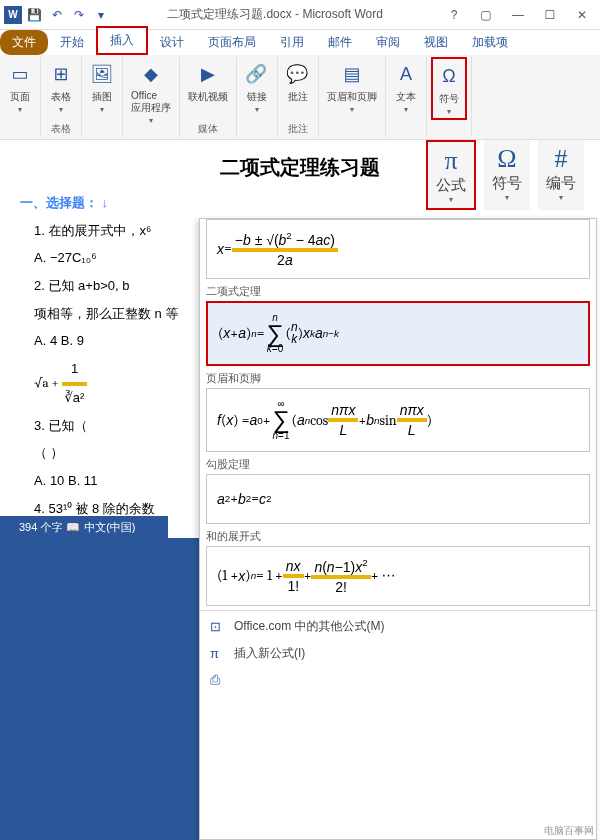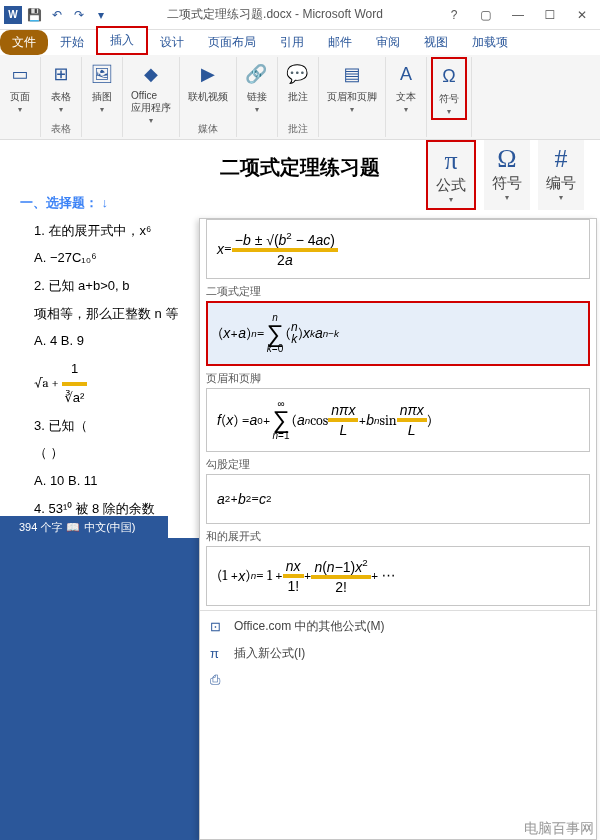--- a/index.html
+++ b/index.html
@@ -36,21 +36,21 @@
 .eq-ribbon-icon { font-size: 26px; color: #2b579a; font-family: serif; }
 .eq-ribbon-label { font-size: 15px; color: #444; }
 .equation-gallery { position: absolute; top: 218px; left: 199px; right: 3px; bottom: 0; background: #fff; border: 1px solid #c6c6c6; box-shadow: -2px 2px 6px rgba(0,0,0,0.2); overflow: hidden; }
 .eq-section { padding: 0 6px; }
 .eq-section-title { font-size: 11px; color: #555; padding: 5px 0 2px; }
 .eq-box { border: 1px solid #c6c6c6; padding: 10px; font-family: Cambria, serif; font-size: 14px; min-height: 50px; display: flex; align-items: center; }
 .eq-box.highlighted { border: 2px solid #d00000; background: #e6eef9; }
 .gallery-footer { border-top: 1px solid #ddd; padding: 2px 0; margin-top: 4px; }
 .gallery-footer-item { padding: 5px 10px; font-size: 12px; color: #444; cursor: pointer; display: flex; align-items: center; gap: 8px; }
 .gallery-footer-item .icn { width: 16px; color: #2b579a; font-size: 13px; }
-.watermark { position: absolute; bottom: 2px; right: 6px; font-size: 14px; color: #999; z-index: 20; margin-left: 22px; }
+.watermark { position: absolute; bottom: 2px; right: 6px; font-size: 10px; color: #999; z-index: 20; margin-left: 22px; }
 .drop-arrow { font-size: 8px; color: #666; }
 .frac { display: inline-block; text-align: center; vertical-align: middle; }
 .frac .num { display: block; border-bottom: 4px solid #eab308; padding: 0 3px; }
 .frac .den { display: block; padding: 0 3px; }
 .sum { display: inline-flex; flex-direction: column; align-items: center; font-size: 10px; line-height: 1; vertical-align: middle; margin: 0 2px; }
 .sum .sigma { font-size: 24px; line-height: 0.9; }
 .binom { display: inline-flex; flex-direction: column; align-items: center; font-size: 12px; line-height: 1; vertical-align: middle; }
 sup { font-size: 0.7em; }
 sub { font-size: 0.7em; }
 </style>

